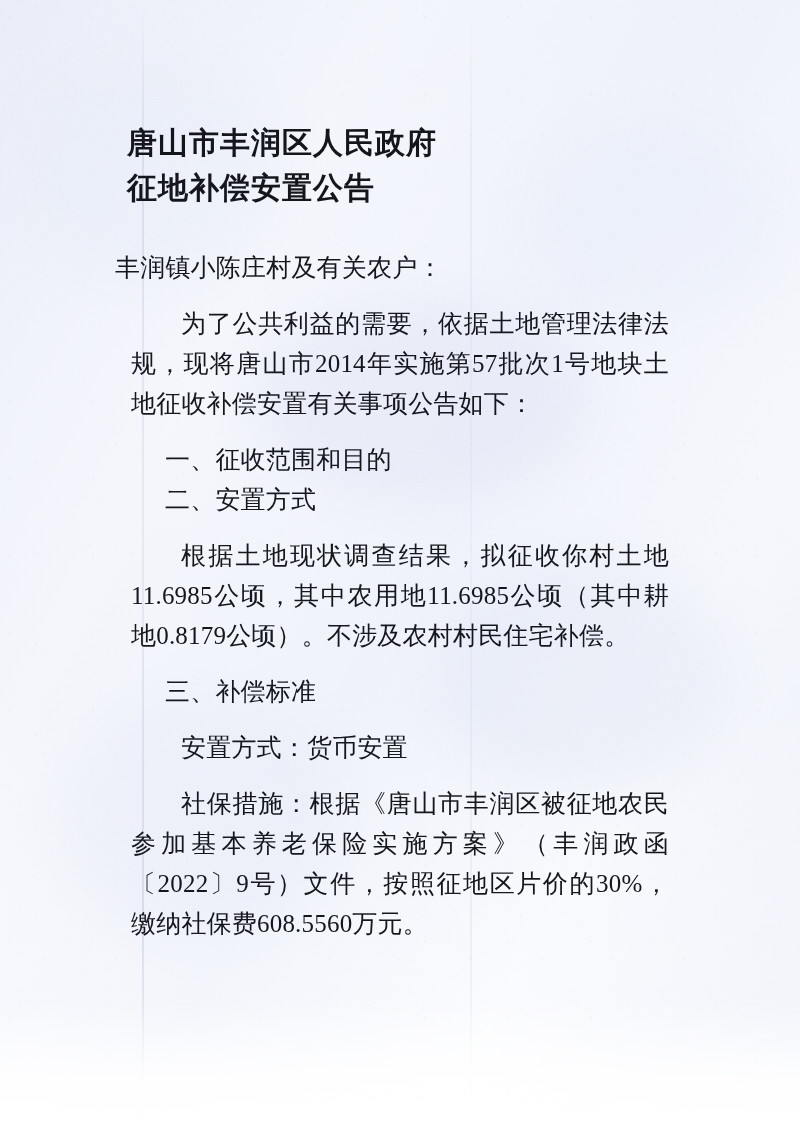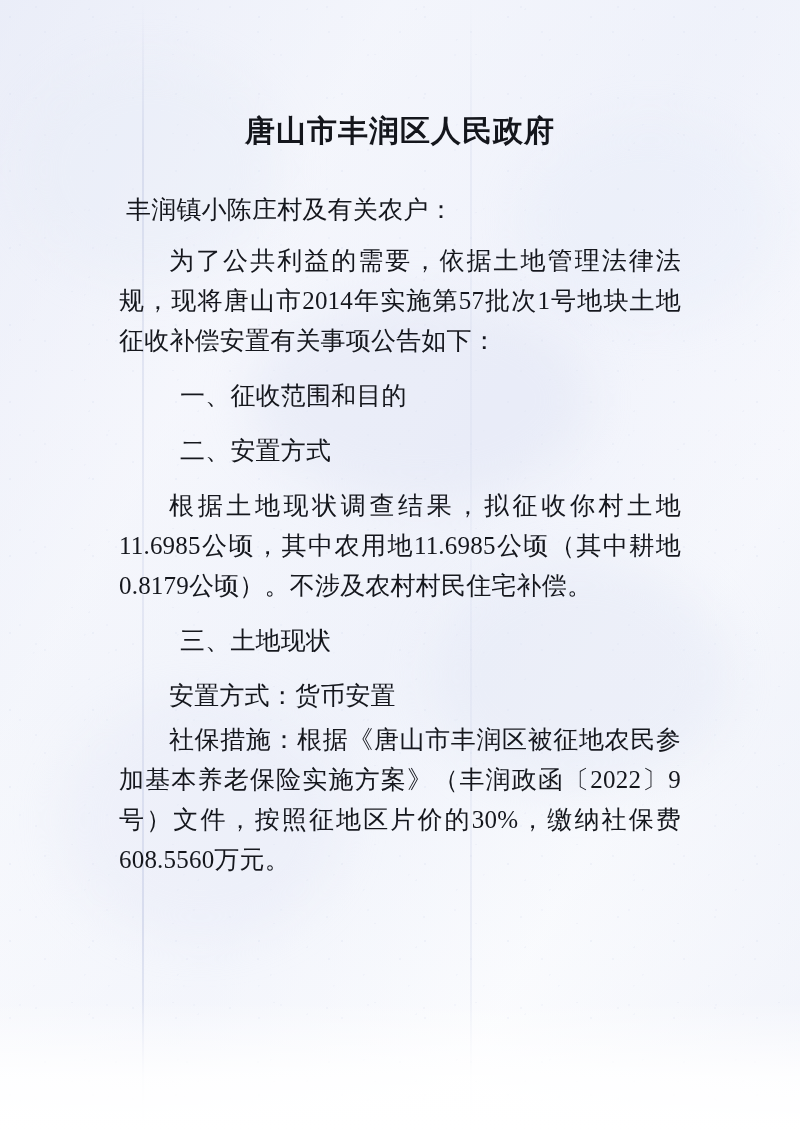--- a/index.html
+++ b/index.html
@@ -76,23 +76,23 @@
     pointer-events: none;
   }
 
   .content {
     position: relative;
     z-index: 3;
     padding: 0 115px;
   }
 
   .doc-title {
-    margin: 0;
+    margin: 12px;
     padding-top: 108px;
-    text-align: center;
+    text-align: left;
     font-size: 30px;
     line-height: 45px;
     font-weight: 700;
     letter-spacing: 1px;
     color: #14161c;
     font-family: "Liberation Serif", "DejaVu Serif", serif;
   }
   .doc-title .line { display: block; }
 
   .body-text {
@@ -100,29 +100,29 @@
     padding-top: 26px;
     color: #15171d;
     font-size: 25px;
     line-height: 40px;
     letter-spacing: 0.2px;
     text-align: justify;
     text-justify: inter-character;
   }
 
   .addressee {
-    margin: 11px;
+    margin: 0;
     text-indent: 0;
   }
   .para {
-    margin: 4px;
+    margin: 16px;
     text-indent: 2em;
   }
   .heading {
-    margin: 15px;
+    margin: 0;
     text-indent: 2em;
   }
 </style>
 </head>
 <body>
 
 <div class="page">
 
   <div class="grain"></div>
   <div class="blotch blotch-d"></div>
@@ -130,34 +130,35 @@
   <div class="blotch blotch-a"></div>
   <div class="blotch blotch-b"></div>
   <div class="blotch blotch-c"></div>
   <div class="crease crease-1"></div>
   <div class="crease crease-2"></div>
 
   <div class="content">
 
     <h1 class="doc-title">
       <span class="line">唐山市丰润区人民政府</span>
+      <span class="line">征地补偿安置公告</span>
     </h1>
 
     <div class="body-text">
 
       <p class="addressee">丰润镇小陈庄村及有关农户：</p>
 
       <p class="para">为了公共利益的需要，依据土地管理法律法规，现将唐山市2014年实施第57批次1号地块土地征收补偿安置有关事项公告如下：</p>
 
       <p class="heading">一、征收范围和目的</p>
 
       <p class="heading">二、安置方式</p>
       <p class="para">根据土地现状调查结果，拟征收你村土地11.6985公顷，其中农用地11.6985公顷（其中耕地0.8179公顷）。不涉及农村村民住宅补偿。</p>
 
-      <p class="heading">三、土地现状</p>
+      <p class="heading">三、补偿标准</p>
 
       <p class="para">安置方式：货币安置</p>
       <p class="para">社保措施：根据《唐山市丰润区被征地农民参加基本养老保险实施方案》（丰润政函〔2022〕9号）文件，按照征地区片价的30%，缴纳社保费608.5560万元。</p>
 
     </div>
   </div>
 
   <div class="bottom-fade"></div>
 </div>
 

